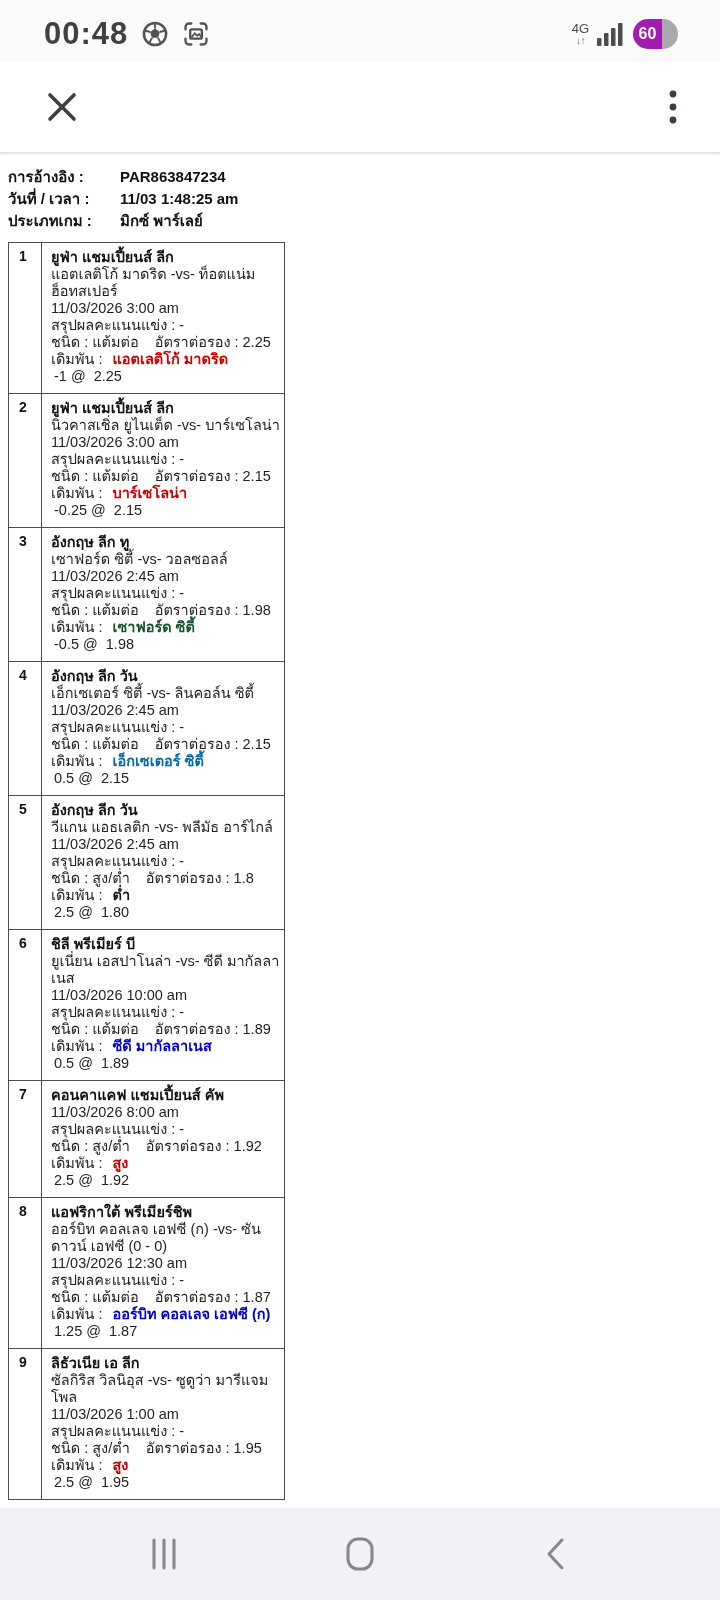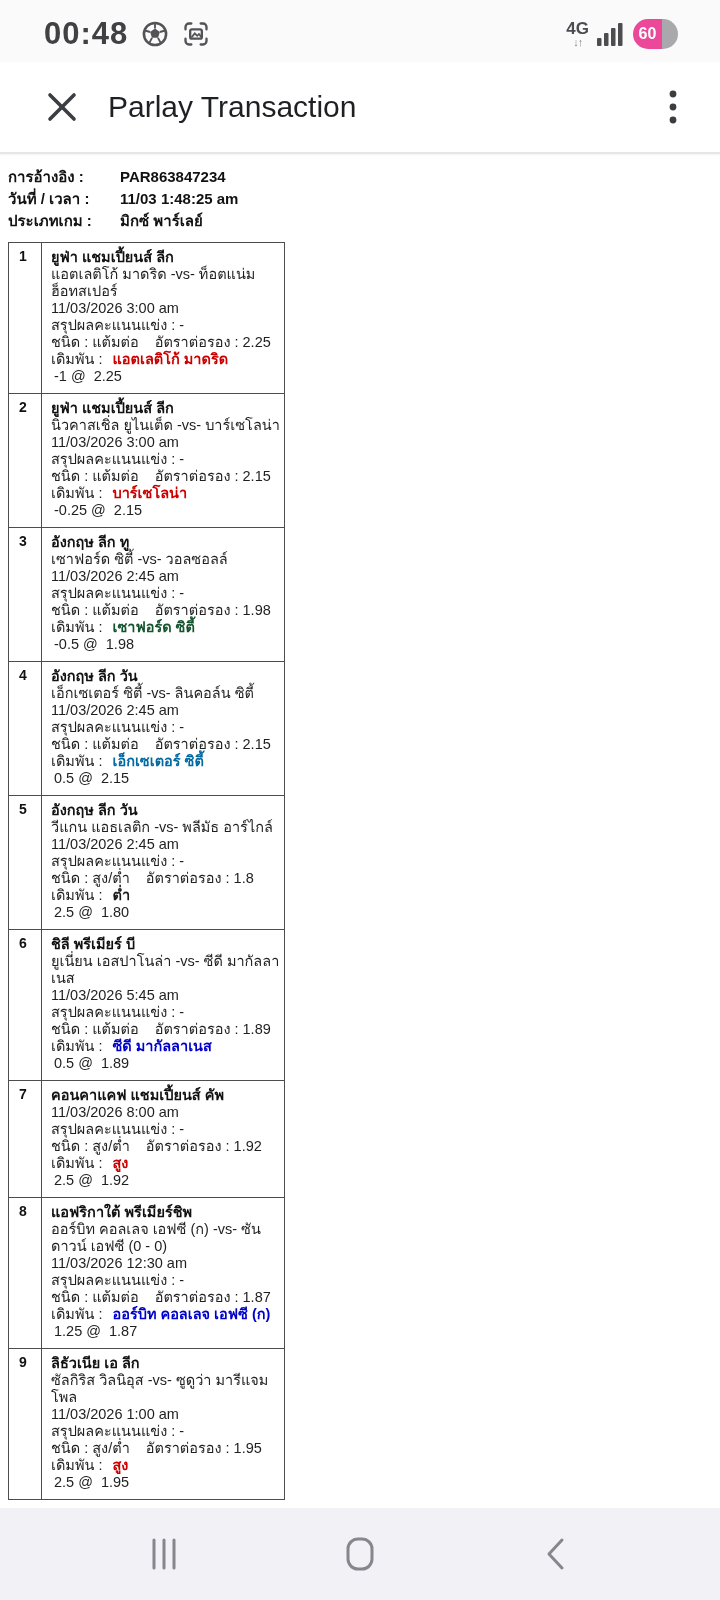--- a/index.html
+++ b/index.html
@@ -13,29 +13,29 @@
   
   .status-bar {
     height:62px; background:#fafafa;
     display:flex; align-items:center;
     padding:6px 42px 0 44px; color:#4a4a4e;
   }
   .sb-time { font-size:31px; font-weight:bold; color:#414144; letter-spacing:1px; }
   .sb-icon { margin-left:13px; display:flex; align-items:center; color:#535357; }
   .sb-spacer { flex:1; }
   .net-wrap { display:flex; flex-direction:column; align-items:center; line-height:1; margin-right:8px; color:#4d4d51; }
-  .net-type { font-size:17px; font-weight:bold; }
+  .net-type { font-size:13px; font-weight:normal; }
   .net-arrows { font-size:11px; letter-spacing:-1px; color:#8a8a8e; }
   .sig { margin-right:9px; display:flex; align-items:flex-end; }
   .battery {
     width:45px; height:30px; border-radius:15px; overflow:hidden;
     display:flex; align-items:stretch;
   }
   .battery-level {
-    width:29px; background:#ec4899; color:#ffffff;
+    width:29px; background:#a21caf; color:#ffffff;
     font-size:16px; font-weight:bold;
     display:flex; align-items:center; justify-content:center;
   }
   .battery-rest { flex:1; background:#a9a8ad; }
 
   
   .app-header {
     height:90px; background:#ffffff;
     display:flex; align-items:center;
     padding:0 30px 0 42px;
@@ -136,21 +136,20 @@
 </div>
 
 <div class="app-header">
   <span class="close-btn">
     <svg width="36" height="36" viewBox="0 0 30 30" stroke="currentColor" stroke-width="3" stroke-linecap="round">
       <line x1="5" y1="5" x2="25" y2="25"></line>
       <line x1="25" y1="5" x2="5" y2="25"></line>
     </svg>
   </span>
   <span class="header-titles">
-    <div class="header-title">Parlay Transaction</div>
   </span>
   <span class="header-spacer"></span>
   <span class="menu-btn">
     <svg width="12" height="40" viewBox="0 0 12 40" fill="currentColor">
       <circle cx="6" cy="7" r="3.4"></circle>
       <circle cx="6" cy="20" r="3.4"></circle>
       <circle cx="6" cy="33" r="3.4"></circle>
     </svg>
   </span>
 </div>
@@ -255,21 +254,21 @@
       </div>
       <div class="bet-line bet-stake">2.5 @  1.80</div>
     </div>
   </div>
 
   <div class="bet-row">
     <div class="bet-no">6</div>
     <div class="bet-body">
       <div class="bet-league">ชิลี พรีเมียร์ บี</div>
       <div class="bet-line">ยูเนี่ยน เอสปาโนล่า -vs- ซีดี มากัลลาเนส</div>
-      <div class="bet-line">11/03/2026 5:45 am</div>
+      <div class="bet-line">11/03/2026 10:00 am</div>
       <div class="bet-line">สรุปผลคะแนนแข่ง : -</div>
       <div class="bet-line bet-typeodds">
         <span class="bet-type">ชนิด : แต้มต่อ</span><span class="bet-odds">อัตราต่อรอง : 1.89</span>
       </div>
       <div class="bet-line bet-pick">
         <span>เดิมพัน :</span><span class="bet-selection" style="color: rgb(0, 0, 204);">ซีดี มากัลลาเนส</span>
       </div>
       <div class="bet-line bet-stake">0.5 @  1.89</div>
     </div>
   </div>

